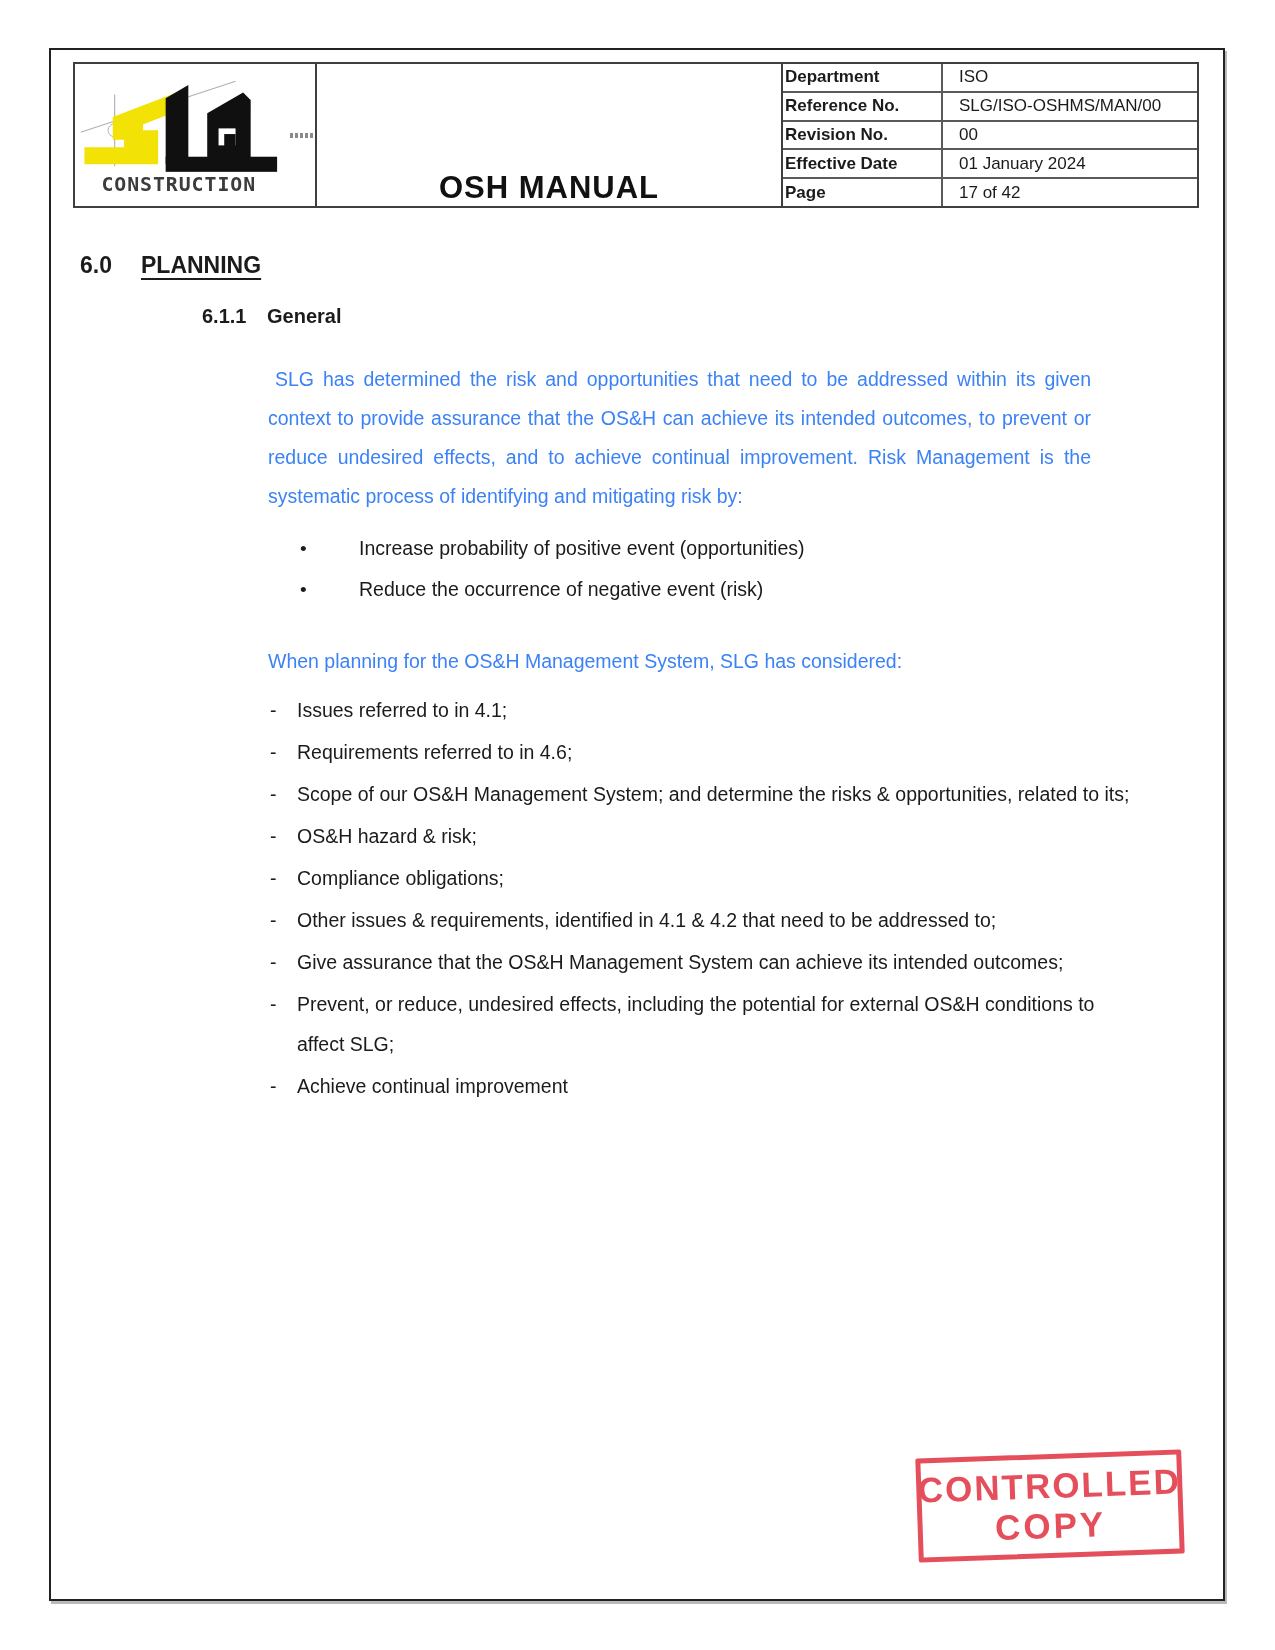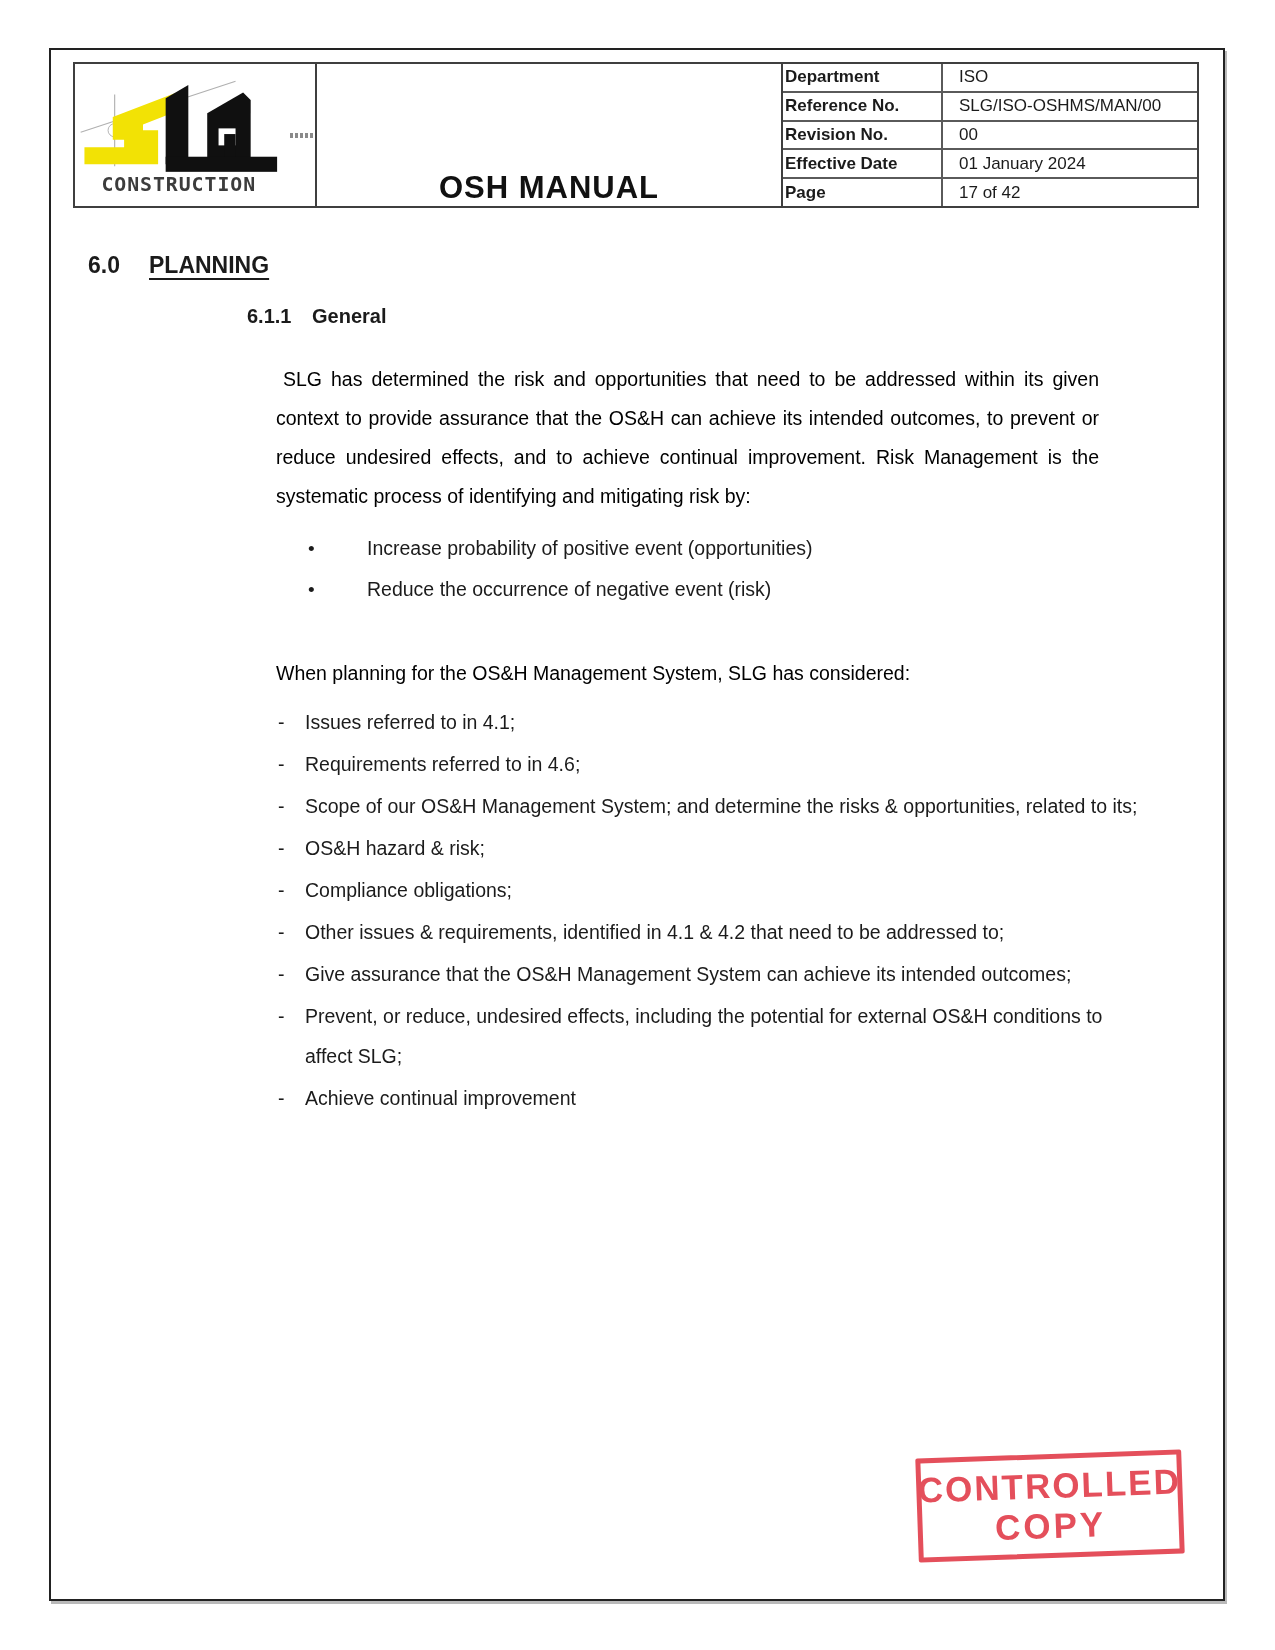--- a/index.html
+++ b/index.html
@@ -23,37 +23,37 @@
   .info-table { width:414px; display:flex; flex-direction:column; }
   .info-row { flex:1; display:flex; border-bottom:2px solid #5a5a5a; }
   .info-row:last-child { border-bottom:none; }
   .info-label { width:160px; border-right:2px solid #5a5a5a; font-weight:bold; font-size:17px; display:flex; align-items:center; padding-left:2px; }
   .info-value { flex:1; font-size:17px; display:flex; align-items:center; padding-left:16px; }
 
   .logo-fineprint { display:inline-block; width:26px; height:5px; margin-left:2px;
     background:repeating-linear-gradient(90deg,#8a8a8a 0 3px,transparent 3px 5px); vertical-align:baseline; }
 
   
-  .content { position:absolute; left:8px; top:0; width:100%; }
+  .content { position:absolute; left:0; top:0; width:100%; }
 
   .h-60 { margin:202px 0 0 29px; font-size:23px; font-weight:bold; }
   .h-60 .num { display:inline-block; width:61px; }
   .h-60 .ttl { text-decoration:underline; text-underline-offset:5px; text-decoration-thickness:2px; }
 
   .h-61 { margin:30px 0 0 96px; font-size:21px; font-weight:bold; }
   .h-61 .num { display:inline-block; width:55px; }
 
   .h-611 { margin:26px 0 0 151px; font-size:20px; font-weight:bold; }
-  .h-611 .num { display:inline-block; width:65px;margin-left:37px; }
-
-  .para { margin-left:217px; width:823px; font-size:19.5px; line-height:39px; color:#000000; }
+  .h-611 .num { display:inline-block; width:65px; }
+
+  .para { margin-left:217px; width:823px; font-size:19.5px; line-height:39px; color:#3b82f6; }
   .justify { text-align:justify; }
   .para-1 { margin-top:32px; text-indent:7px; }
   .para-2 { margin-top:41px; }
-  .para-3 { margin-top:44px; }
+  .para-3 { margin-top:32px; }
 
   .bullet-list { margin-top:12px; }
   .bullet-row { display:flex; margin-left:249px; line-height:41px; font-size:19.5px; }
   .bullet-row .marker { width:59px; font-size:19px; }
 
   .dash-list { margin-top:9px; }
   .dash-row { display:flex; margin-left:219px; width:860px; line-height:40px; font-size:19.5px; margin-bottom:2px; }
   .dash-row .marker { width:27px; flex:0 0 27px; }
   .dash-row .txt { flex:1; }
 

